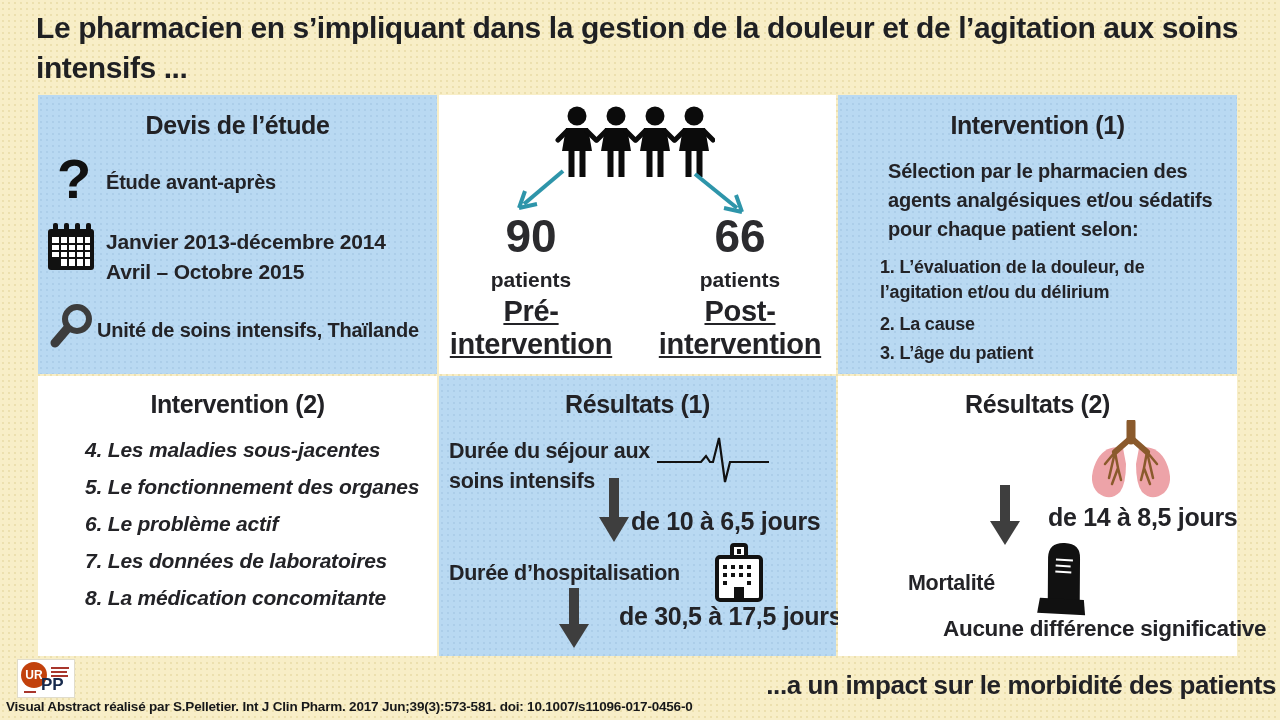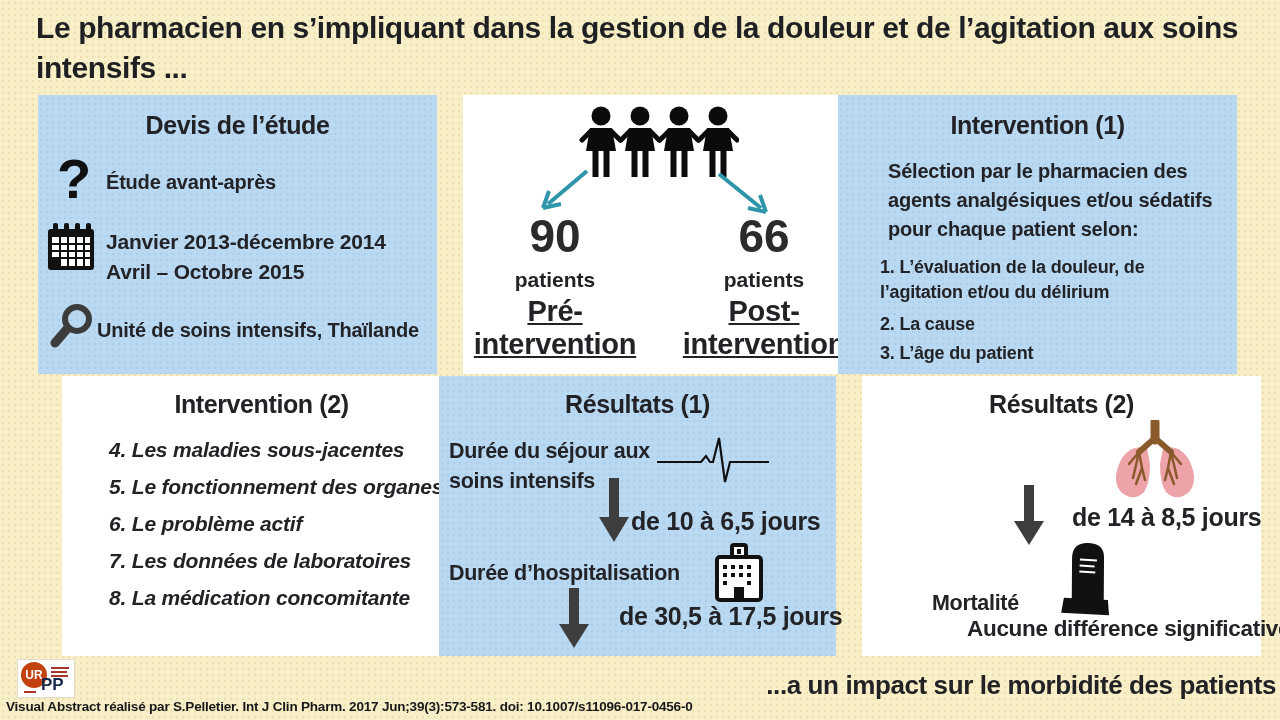--- a/index.html
+++ b/index.html
@@ -15,21 +15,21 @@
   .main-title {
     position:absolute; left:36px; top:8px; width:1235px;
     font-size:30px; line-height:40px; letter-spacing:-0.4px; color:#1f2023;
   }
   .panel { position:absolute; }
   .panel.blue {
     background-color:#b9d9f2;
     background-image:radial-gradient(rgba(60,105,160,0.10) 1px, transparent 1.3px);
     background-size:6px 6px;
   }
-  .panel.white { background:#ffffff;margin-left:24px; }
+  .panel.white { background:#ffffff; }
   .p1 { left:38px;  top:95px;  width:399px; height:279px; }
   .p2 { left:439px; top:95px;  width:397px; height:279px; }
   .p3 { left:838px; top:95px;  width:399px; height:279px; }
   .p4 { left:38px;  top:376px; width:399px; height:280px; }
   .p5 { left:439px; top:376px; width:397px; height:280px; }
   .p6 { left:838px; top:376px; width:399px; height:280px; }
   .panel-title {
     position:absolute; left:0; right:0; top:16px; text-align:center;
     font-size:25px; letter-spacing:-0.4px; color:#222226;
   }
@@ -227,21 +227,21 @@
         <path d="M46,18 L30,32 M46,18 L62,32" stroke-width="6"></path>
         <path d="M30,32 L20,44 M30,32 L33,48 M30,32 L24,58 M33,48 L27,64 M33,48 L36,60" stroke-width="2.5"></path>
         <path d="M62,32 L72,44 M62,32 L59,48 M62,32 L68,58 M59,48 L65,64 M59,48 L56,60" stroke-width="2.5"></path>
       </g>
     </svg>
     <svg class="abs" style="left:152px; top:109px;" width="30" height="62" viewBox="0 0 30 62">
       <rect x="10" y="0" width="10" height="38" fill="#3e3e3e"></rect>
       <polygon points="0,36 30,36 15,60" fill="#3e3e3e"></polygon>
     </svg>
     <div class="abs res-value" style="left:210px; top:127px;">de 14 à 8,5 jours</div>
-    <div class="abs res-label" style="left:70px; top:212px;">Mortalité</div>
+    <div class="abs res-label" style="left:70px; top:192px;">Mortalité</div>
     <svg class="abs" style="left:196px; top:162px;" width="58" height="78" viewBox="0 0 58 78">
       <g transform="rotate(3 29 40)">
         <path d="M15,64 L13,20 Q13,5 29,5 Q45,5 45,20 L47,64 Z" fill="#111"></path>
         <path d="M21,22 H38 M21,28 H36 M21,34 H37" stroke="#fff" stroke-width="2"></path>
         <polygon points="5,76 53,76 51,61 7,61" fill="#111"></polygon>
       </g>
     </svg>
     <div class="abs res-value" style="left:105px; top:240px; font-size:22.5px;">Aucune différence significative</div>
   </div>
 

